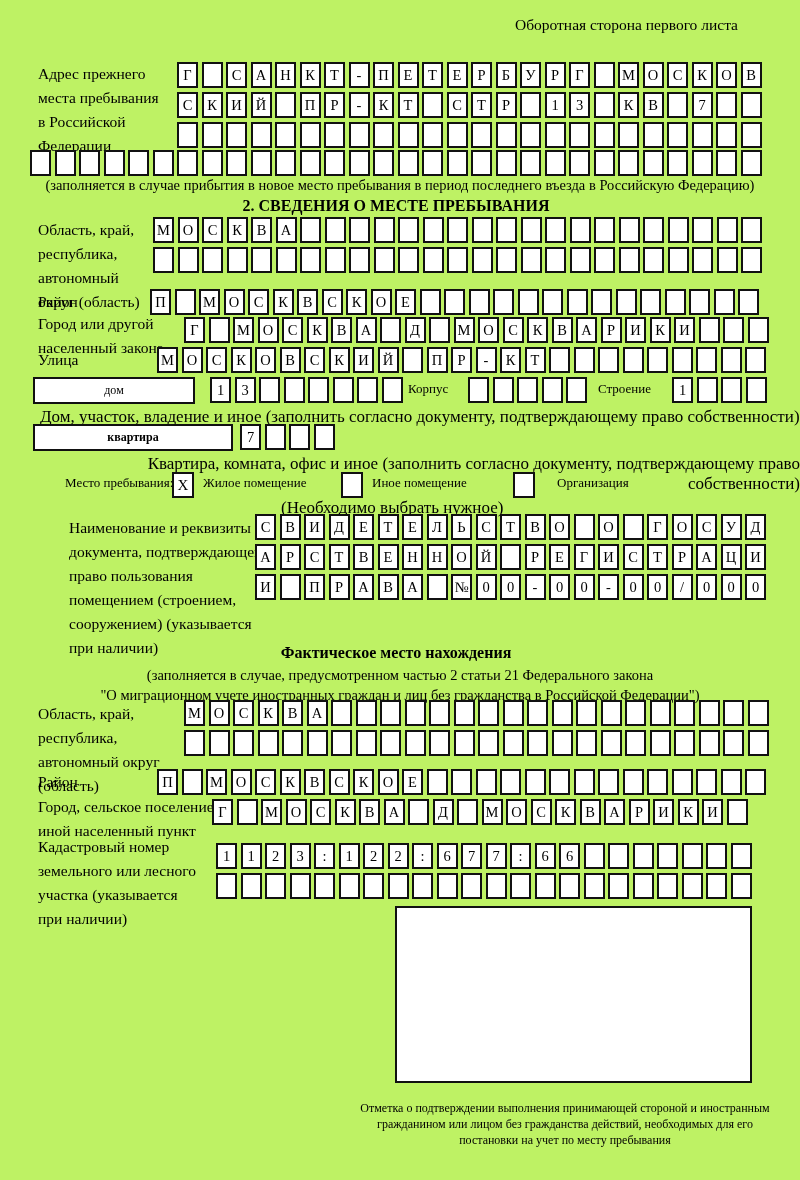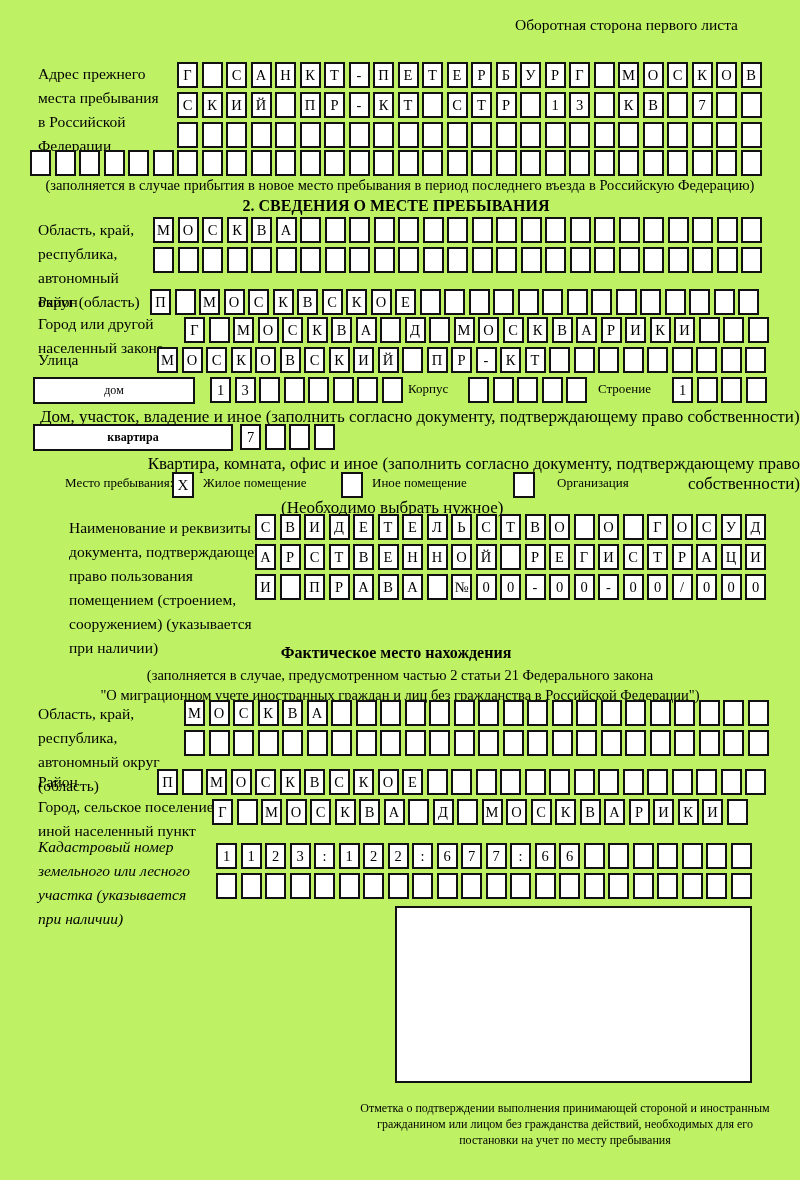--- a/index.html
+++ b/index.html
@@ -533,21 +533,21 @@
       <span class="cell">К</span>
       <span class="cell">В</span>
       <span class="cell">А</span>
       <span class="cell">Р</span>
       <span class="cell">И</span>
       <span class="cell">К</span>
       <span class="cell">И</span>
       <span class="cell"></span>
     </div>
 
-  <div class="label" style="left:38px;top:835px;font-style:italic;">Кадастровый номер
+  <div class="label" style="left:38px;top:835px;">Кадастровый номер
 земельного или лесного
 участка (указывается
 при наличии)</div>
   <div class="cellrow" style="left:216px;top:843px;">
       <span class="cell">1</span>
       <span class="cell">1</span>
       <span class="cell">2</span>
       <span class="cell">3</span>
       <span class="cell">:</span>
       <span class="cell">1</span>

